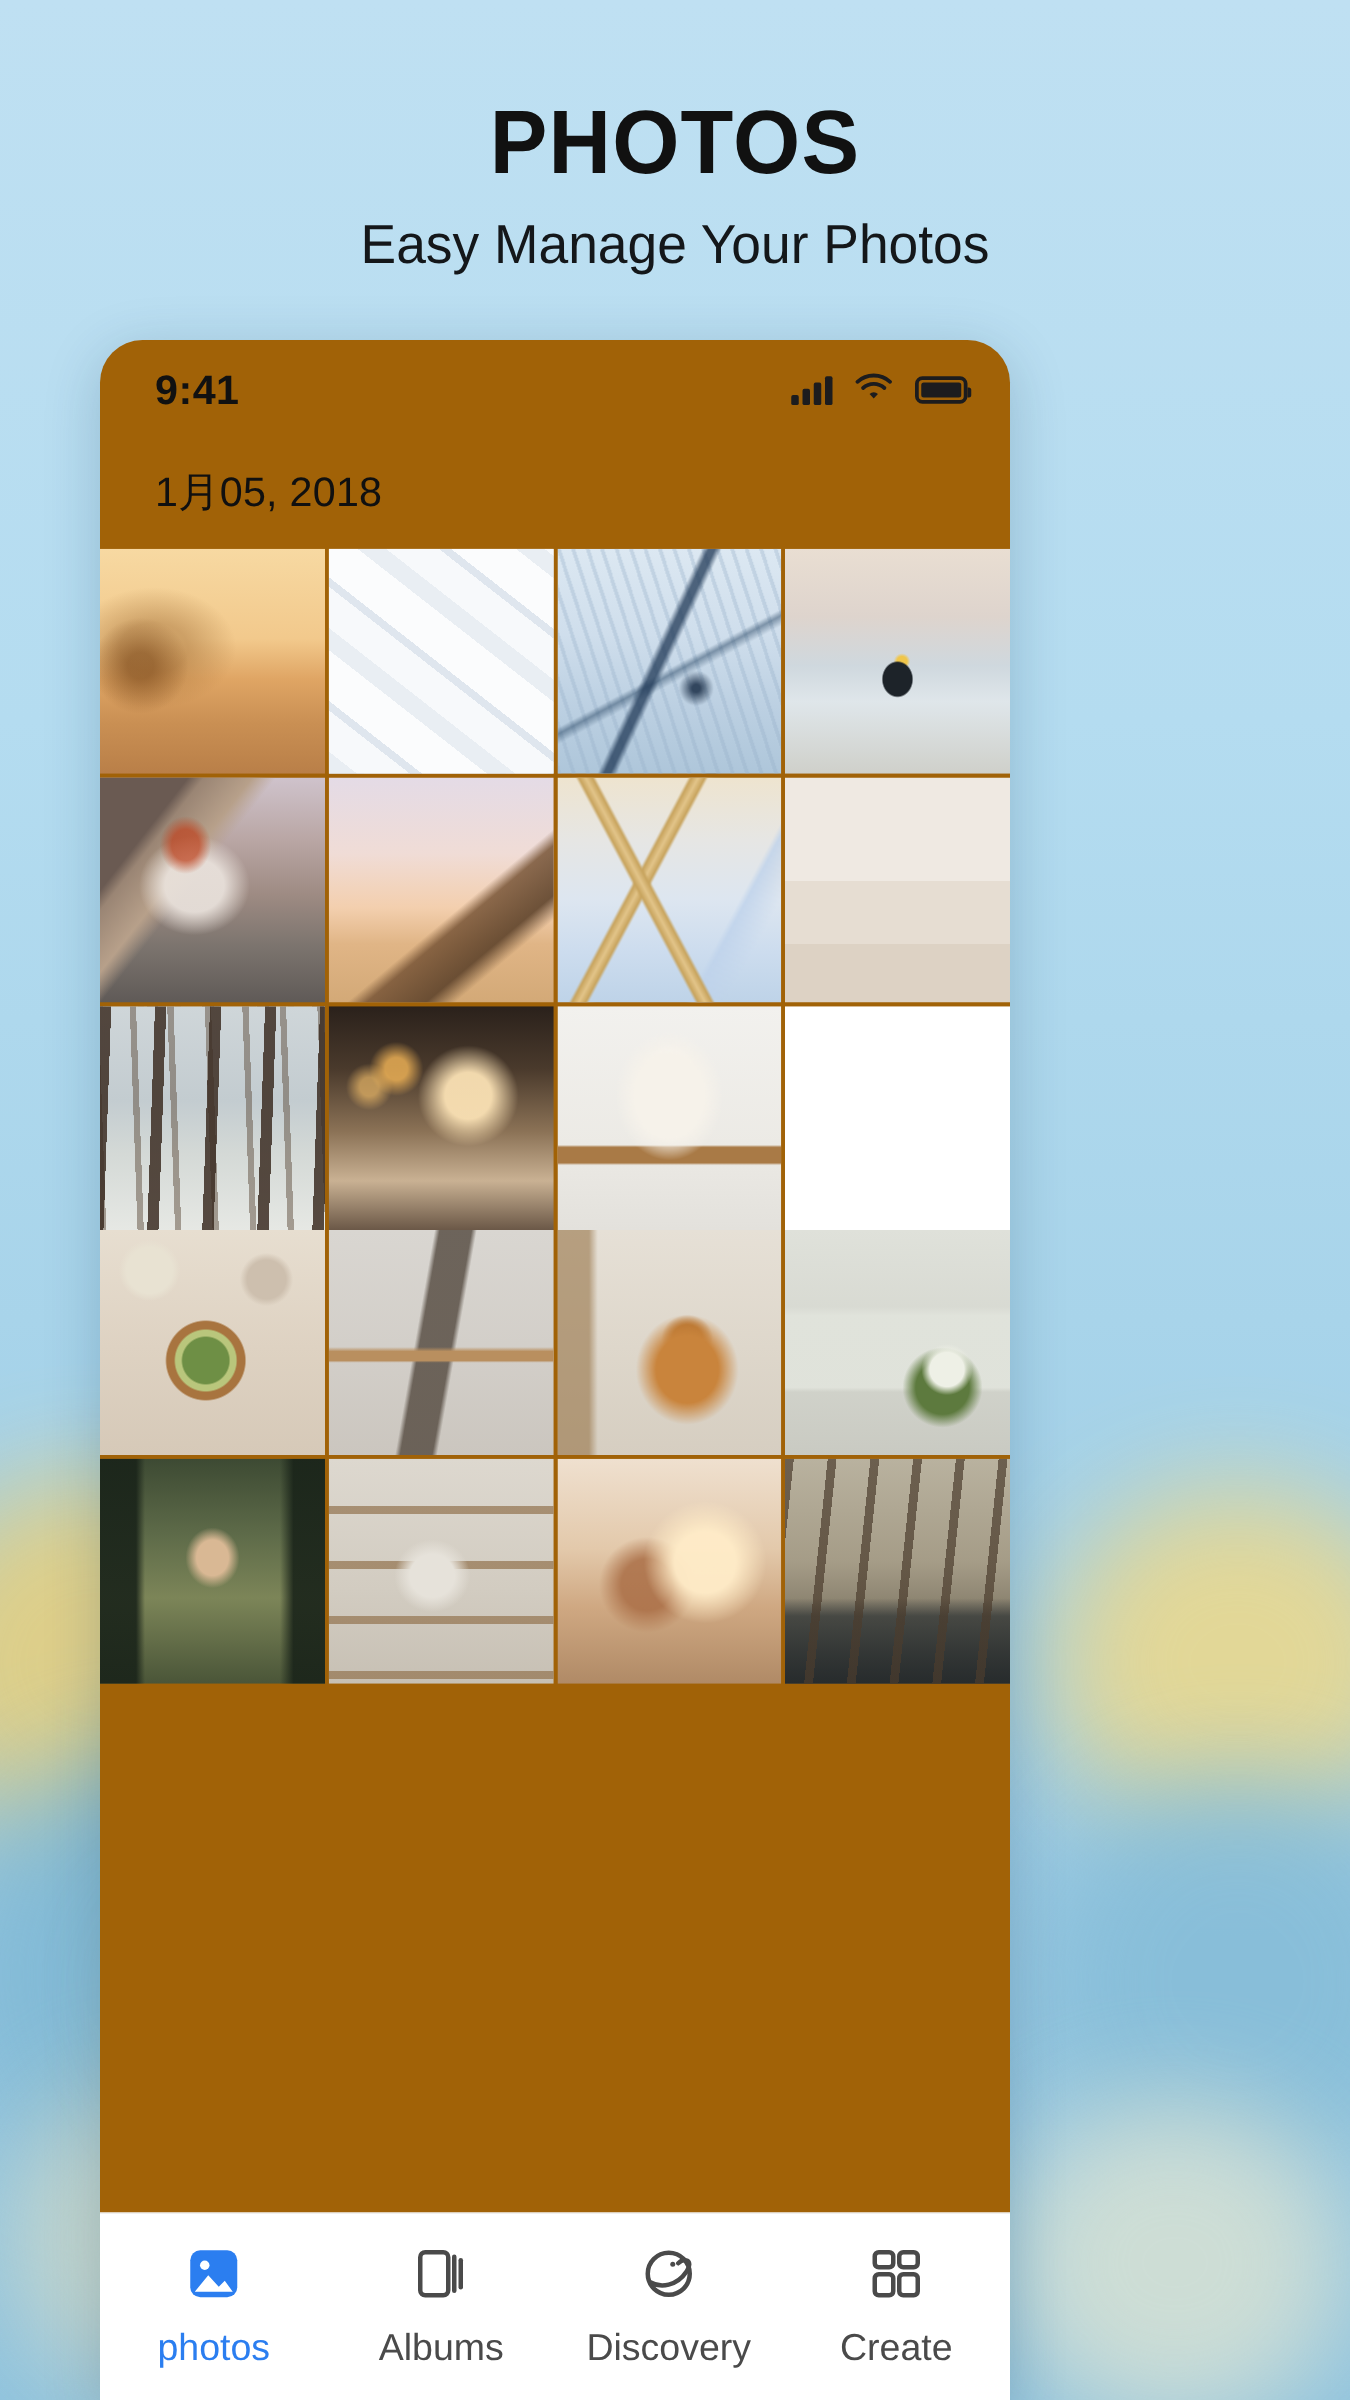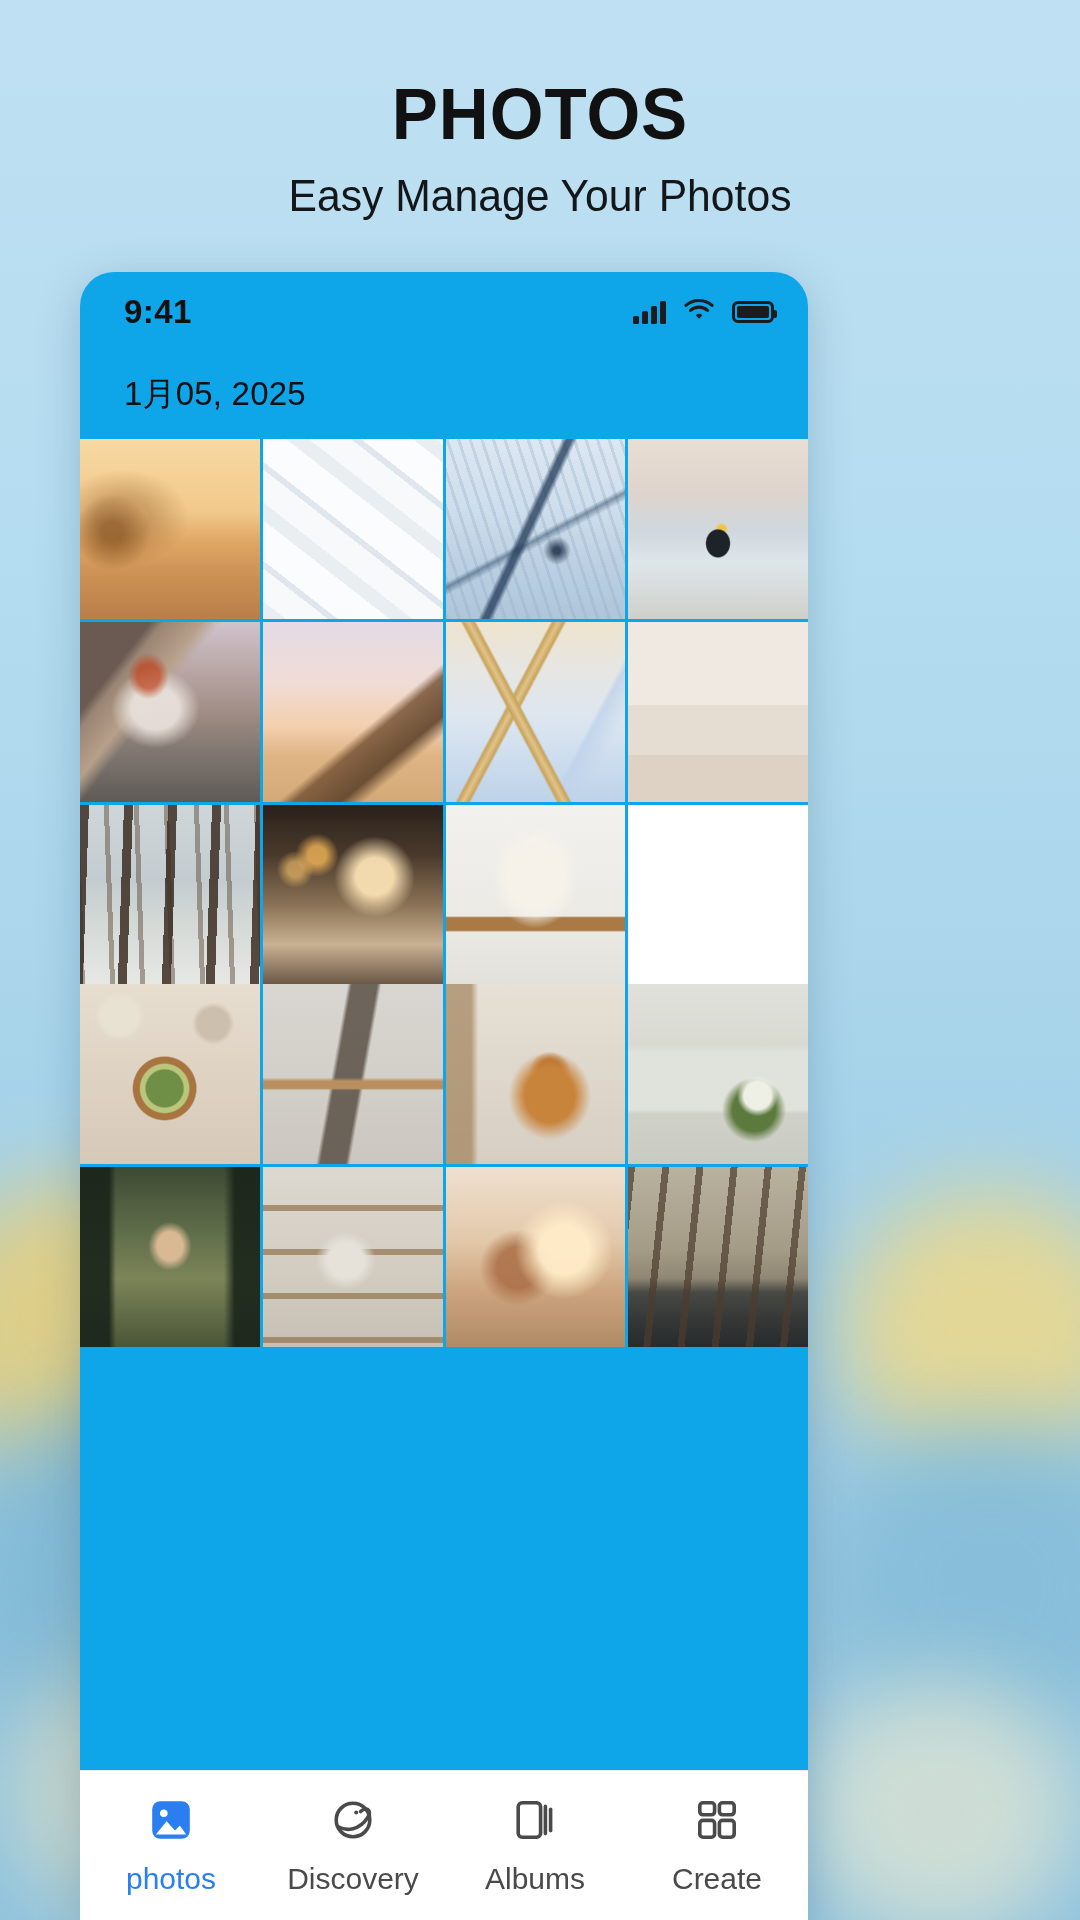--- a/index.html
+++ b/index.html
@@ -38,21 +38,21 @@
     margin-top: 22px; font-size: 44px; font-weight: 400; color: #14171a;
     line-height: 1.1;
     font-family: "Liberation Sans Narrow", "Liberation Sans", sans-serif;
     transform: scaleX(.97);
   }
 
   
   .phone {
     position: absolute; left: 80px; top: 272px;
     width: 728px; height: 1648px;
-    background: #0ea5e9;
+    background: #a16207;
     border-top-left-radius: 34px; border-top-right-radius: 34px;
     overflow: hidden;
     box-shadow: 0 10px 44px rgba(20,60,90,.22);
     z-index: 6;
     display: flex; flex-direction: column;
   }
 
   
   .statusbar {
     height: 72px; flex: 0 0 72px;
@@ -287,21 +287,21 @@
       </span>
       <span class="batt">
           <span></span>
         </span>
     </div>
   </div>
 
 
   <div class="scroll-area">
 
-    <div class="date-head">1月05, 2025</div>
+    <div class="date-head">1月05, 2018</div>
     <div class="grid">
       <div class="cell">
           <div class="ph p-surf"></div>
         </div>
       <div class="cell">
           <div class="ph p-office"></div>
         </div>
       <div class="cell">
           <div class="ph p-snowriver"></div>
         </div>
@@ -372,37 +372,37 @@
           <circle cx="8.4" cy="8.6" r="1.9" fill="#ffffff"></circle>
           <path d="M4.4 19.2l5.4-6.6 4.2 4.6 2.4-2.4 3.2 4.4z" fill="#ffffff"></path>
         </svg>
       </span>
       <span class="nav-label">photos</span>
     </div>
 
     <div class="nav-item">
       <span>
         <svg width="48" height="48" viewBox="0 0 24 24">
+          <rect x="3.6" y="3.4" width="11.2" height="17.2" rx="2" stroke="#4a4a4a" stroke-width="1.8" fill="none"></rect>
+          <path d="M17.2 5.2v13.6" stroke="#4a4a4a" stroke-width="1.8" stroke-linecap="round"></path>
+          <path d="M19.8 6.6v10.8" stroke="#4a4a4a" stroke-width="1.8" stroke-linecap="round"></path>
+        </svg>
+      </span>
+      <span class="nav-label">Albums</span>
+    </div>
+
+    <div class="nav-item">
+      <span>
+        <svg width="48" height="48" viewBox="0 0 24 24">
           <circle cx="12" cy="12" r="8.4" stroke="#4a4a4a" stroke-width="1.8" fill="none"></circle>
           <path d="M4.6 15.4c4.2 2.4 10.6 1.6 14.6-4.4 1.4-2.1 1.2-3.6.2-4.2-1-.6-2.6 0-3.6 1" stroke="#4a4a4a" stroke-width="1.8" fill="none" stroke-linecap="round"></path>
           <circle cx="13.6" cy="8.2" r="1" fill="#4a4a4a"></circle>
         </svg>
       </span>
       <span class="nav-label">Discovery</span>
-    </div>
-
-    <div class="nav-item">
-      <span>
-        <svg width="48" height="48" viewBox="0 0 24 24">
-          <rect x="3.6" y="3.4" width="11.2" height="17.2" rx="2" stroke="#4a4a4a" stroke-width="1.8" fill="none"></rect>
-          <path d="M17.2 5.2v13.6" stroke="#4a4a4a" stroke-width="1.8" stroke-linecap="round"></path>
-          <path d="M19.8 6.6v10.8" stroke="#4a4a4a" stroke-width="1.8" stroke-linecap="round"></path>
-        </svg>
-      </span>
-      <span class="nav-label">Albums</span>
     </div>
 
     <div class="nav-item">
       <span>
         <svg width="48" height="48" viewBox="0 0 24 24">
           <rect x="3.4" y="3.4" width="7.4" height="6" rx="1.6" stroke="#4a4a4a" stroke-width="1.8" fill="none"></rect>
           <rect x="13.2" y="3.4" width="7.4" height="6" rx="1.6" stroke="#4a4a4a" stroke-width="1.8" fill="none"></rect>
           <rect x="3.4" y="12.2" width="7.4" height="8.4" rx="1.6" stroke="#4a4a4a" stroke-width="1.8" fill="none"></rect>
           <rect x="13.2" y="12.2" width="7.4" height="8.4" rx="1.6" stroke="#4a4a4a" stroke-width="1.8" fill="none"></rect>
         </svg>

